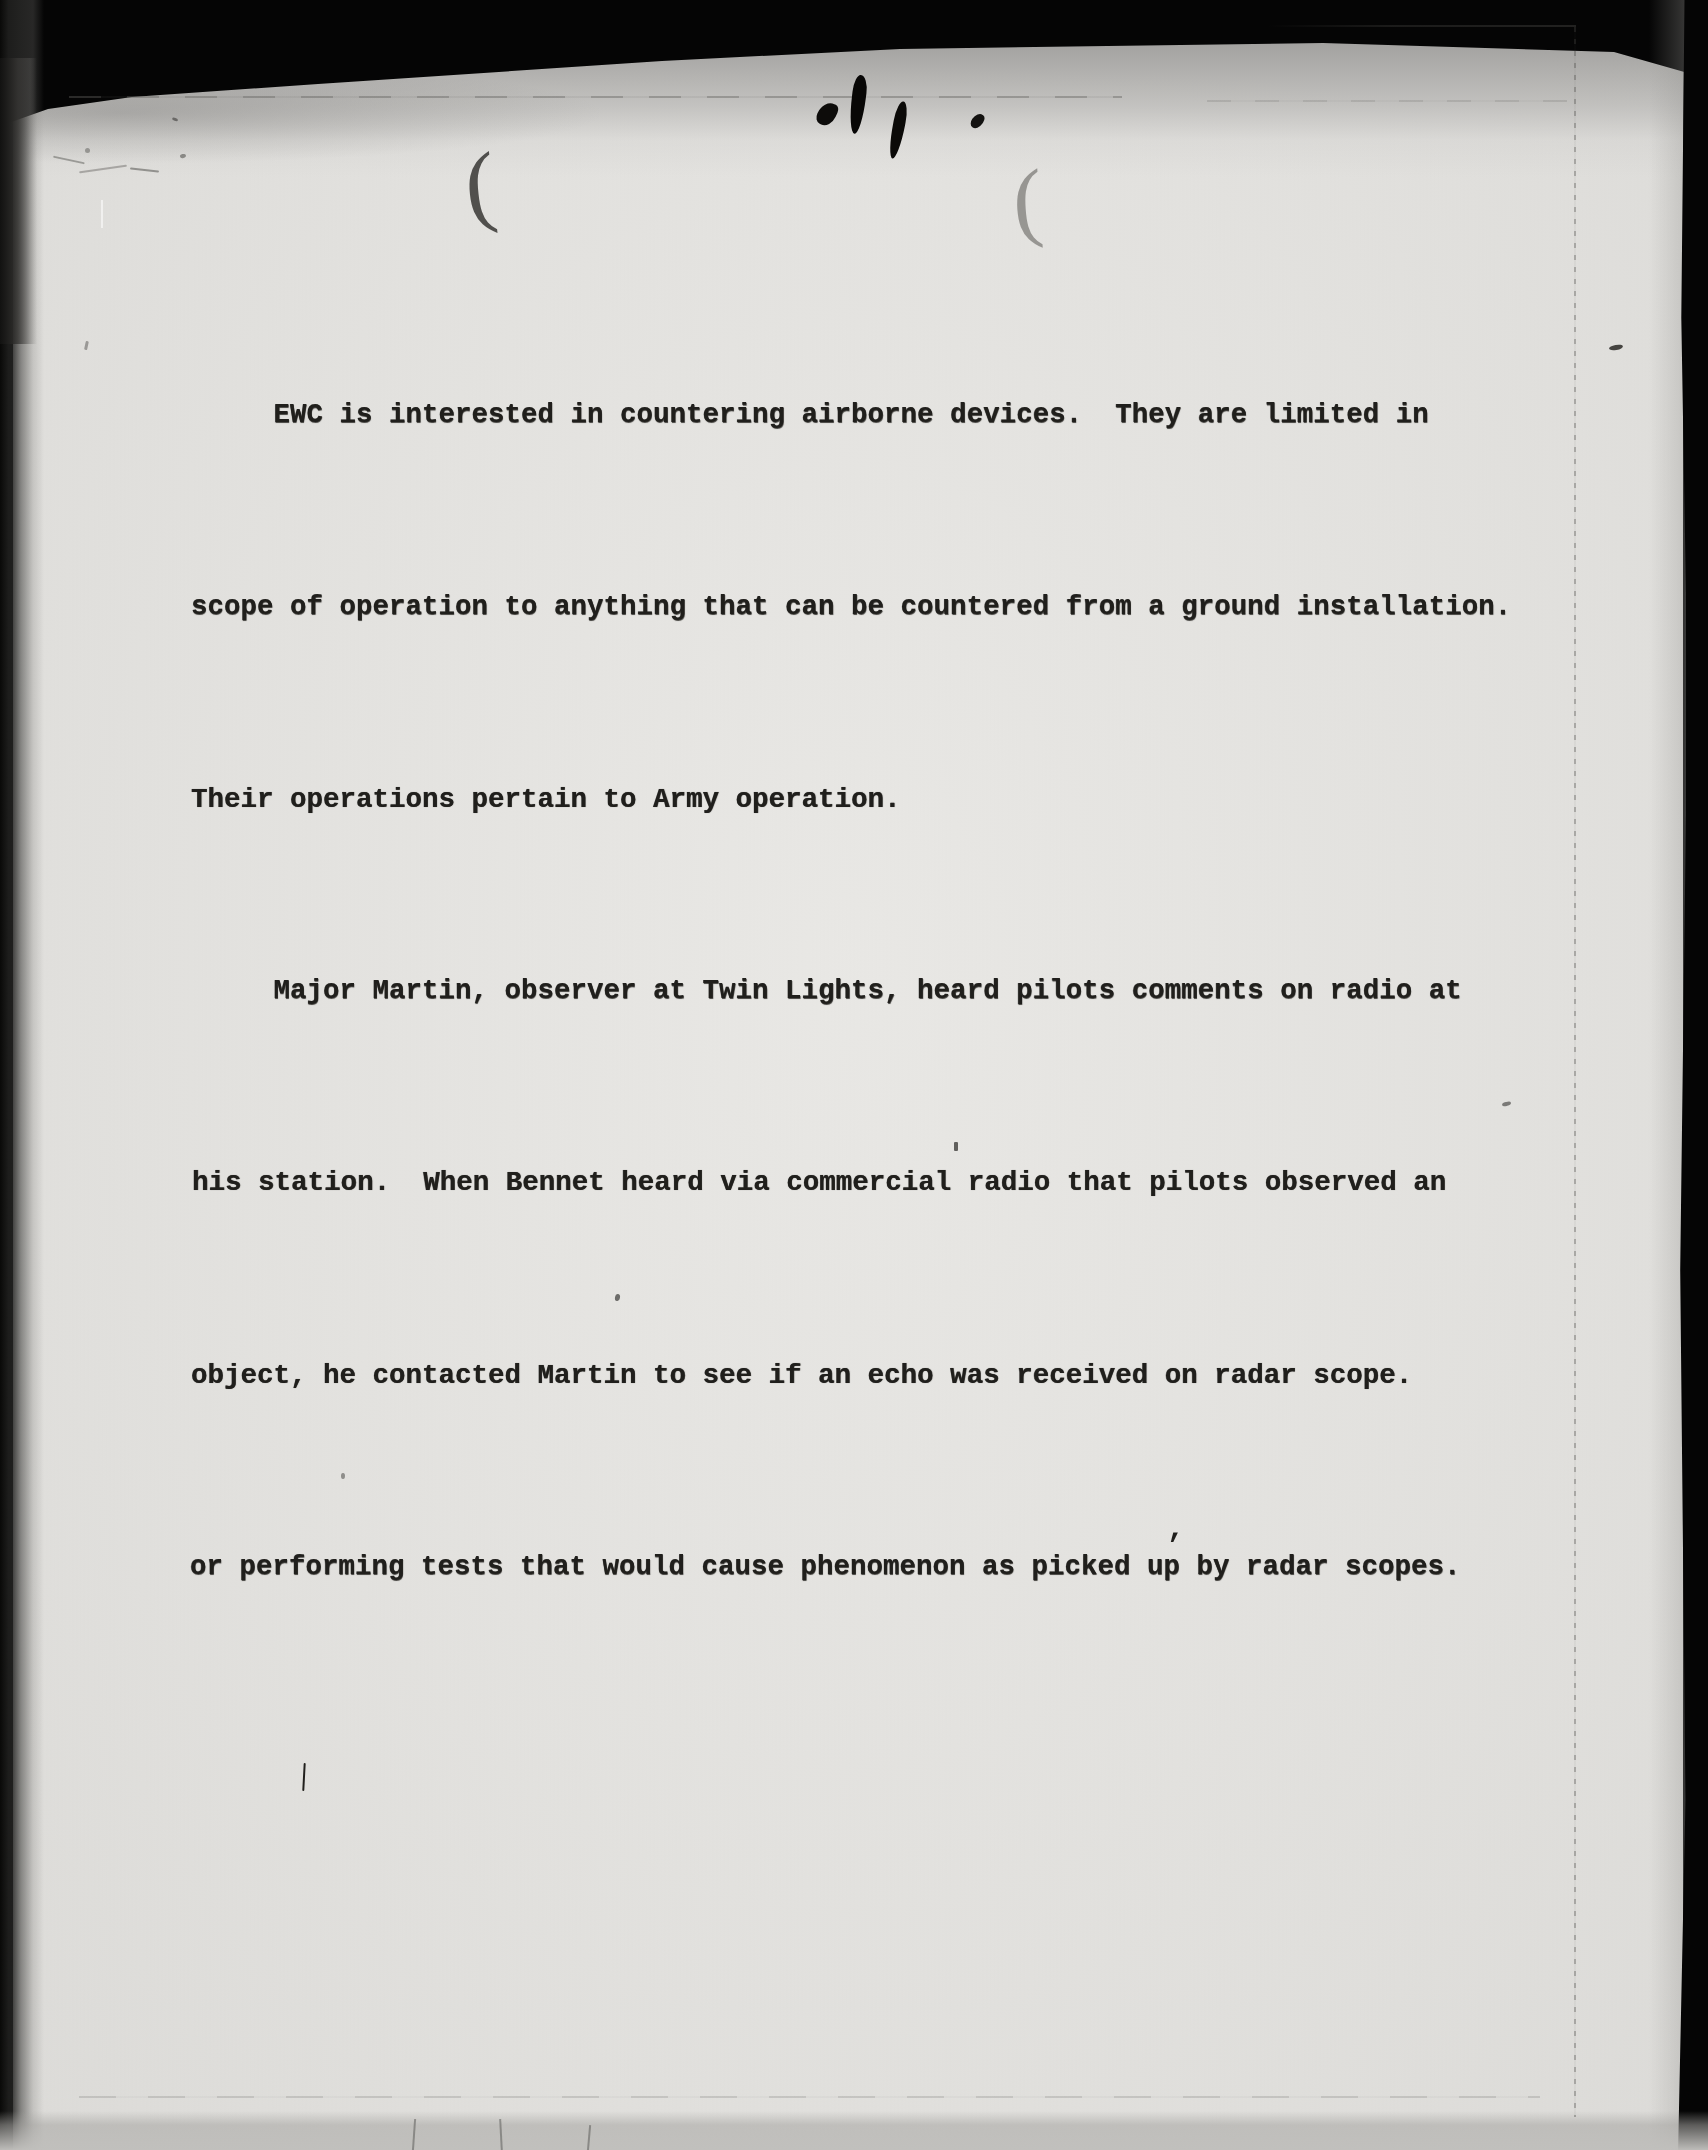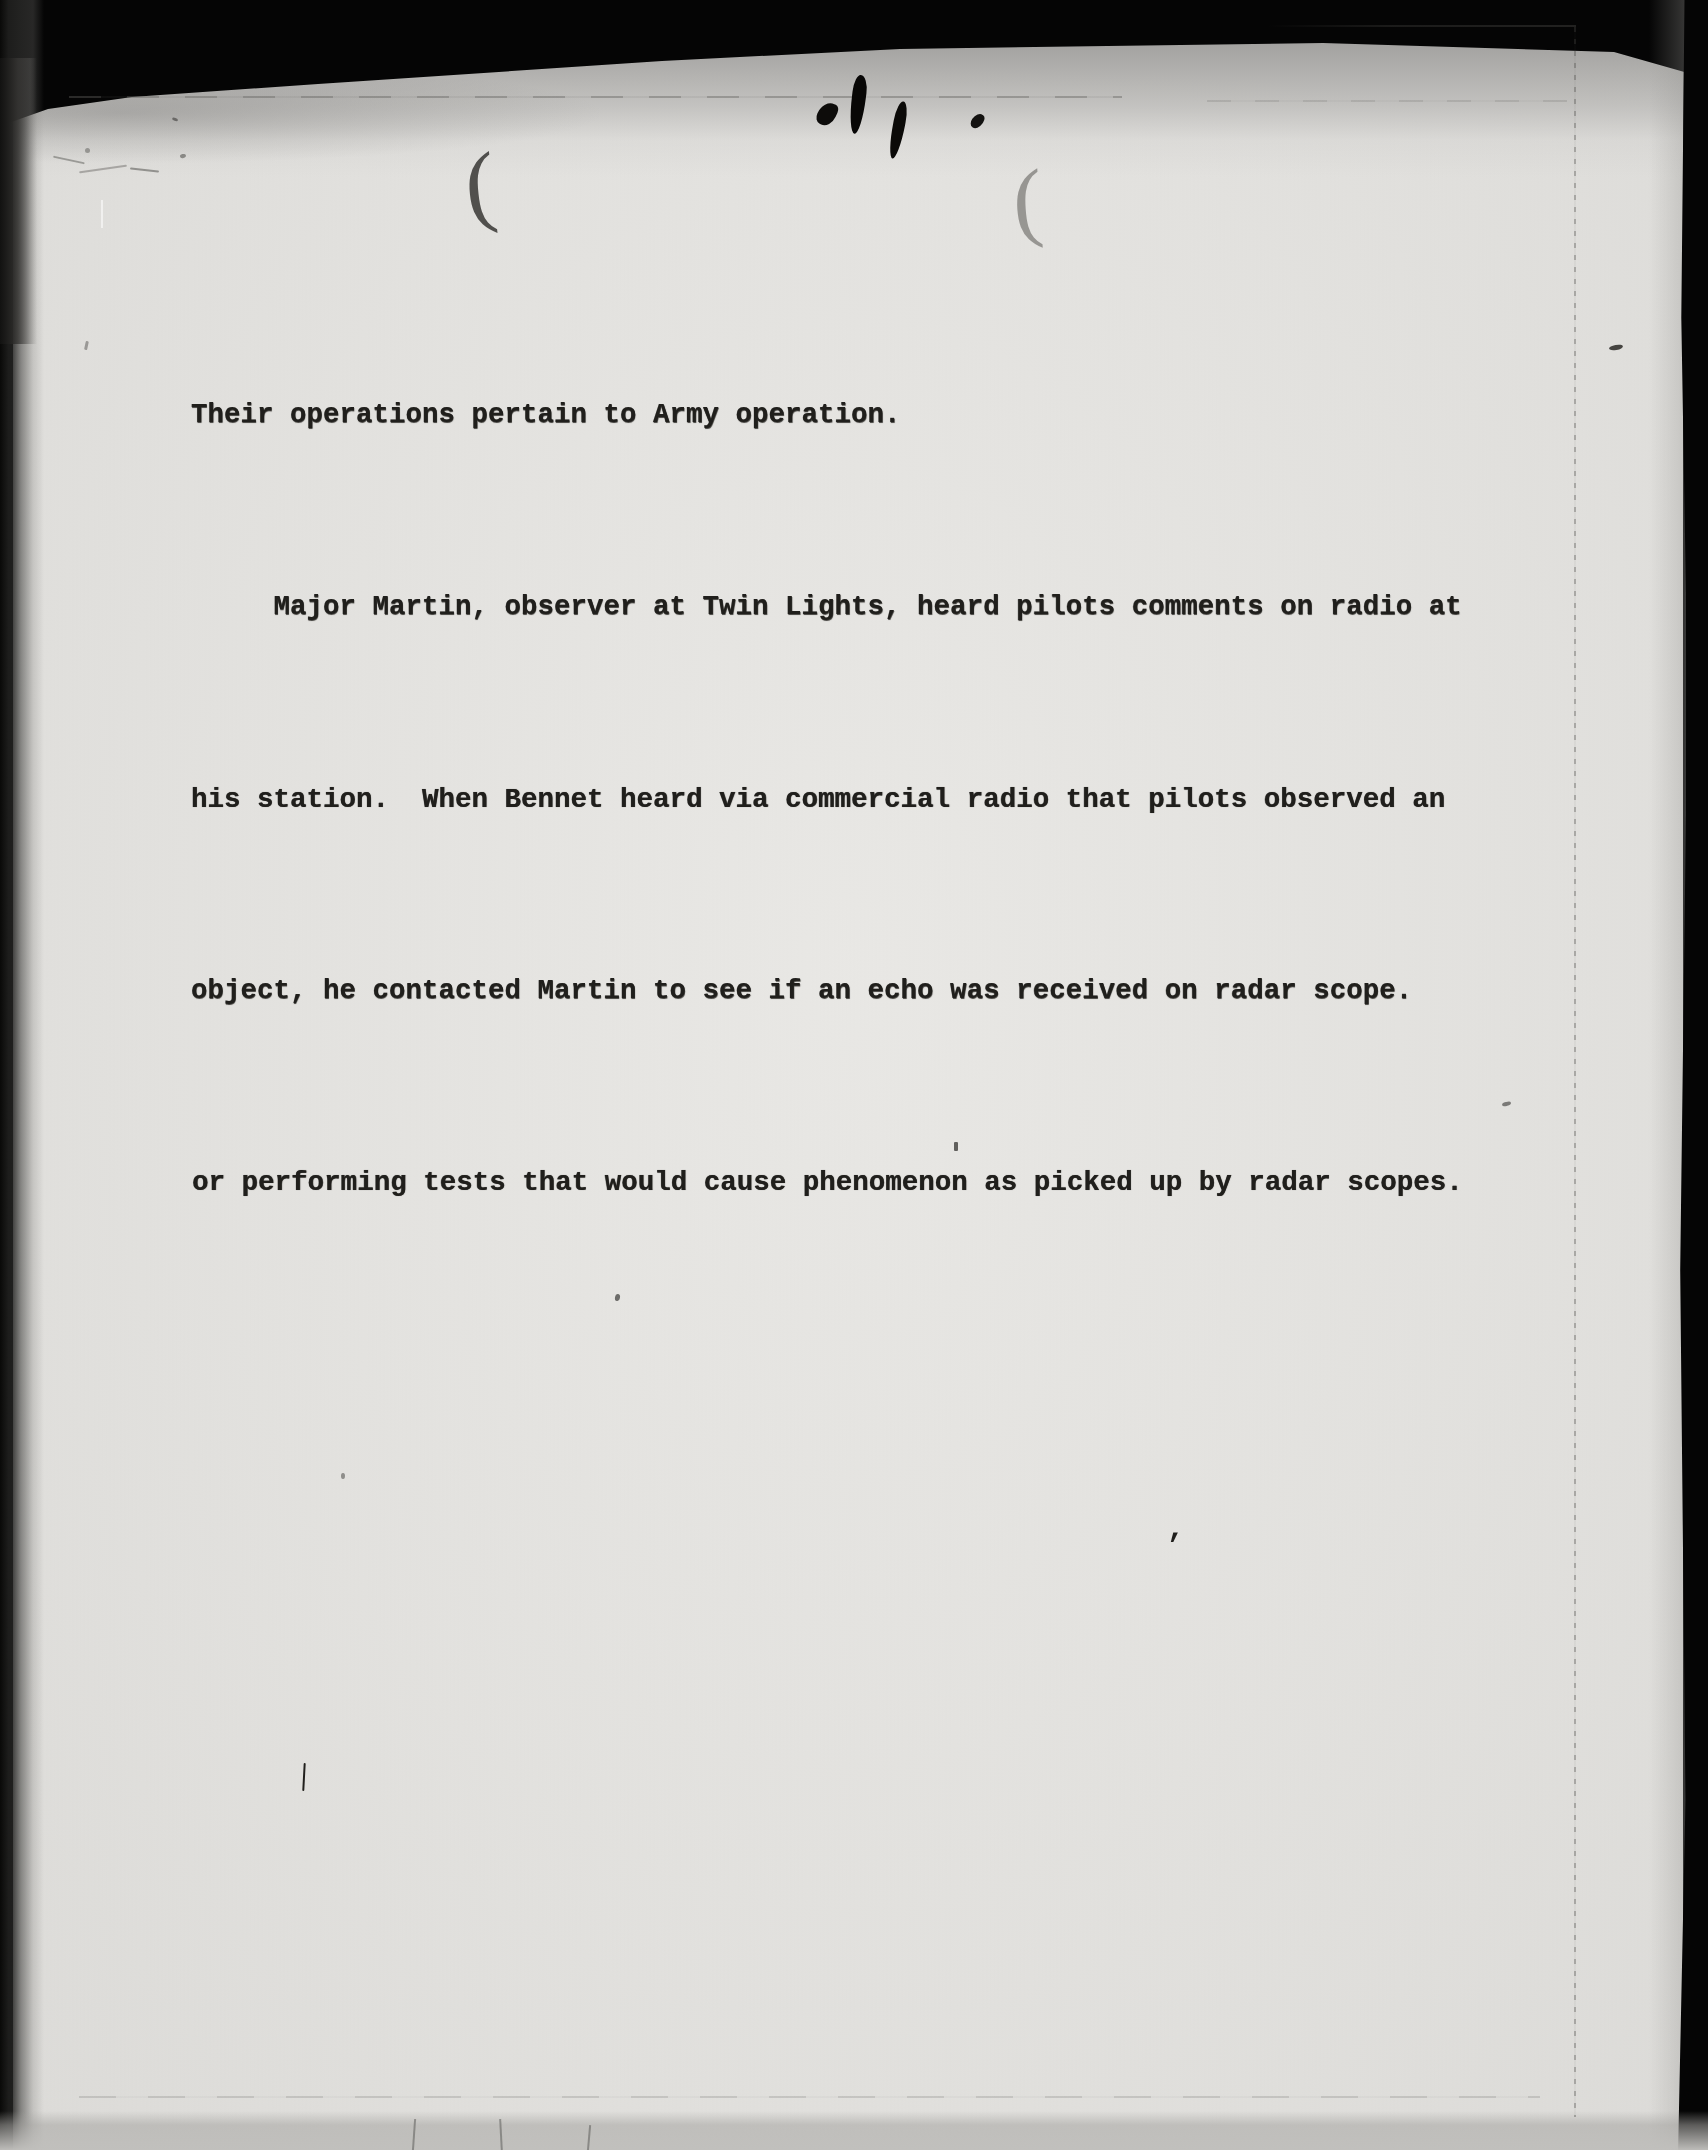--- a/index.html
+++ b/index.html
@@ -122,20 +122,22 @@
   <div class="speck sp-c"></div>
   <div class="speck sp-d"></div>
   <div class="speck sp-e"></div>
   <div class="speck sp-f"></div>
   <div class="speck sp-g"></div>
   <div class="speck sp-h"></div>
   <div class="typed-comma">,</div>
   <div class="caret-mark"></div>
 
   <div class="text-block">
+    <div>     EWC is interested in countering airborne devices.  They are limited in</div>
+    <div>scope of operation to anything that can be countered from a ground installation.</div>
     <div>Their operations pertain to Army operation.</div>
     <div>     Major Martin, observer at Twin Lights, heard pilots comments on radio at</div>
     <div>his station.  When Bennet heard via commercial radio that pilots observed an</div>
     <div>object, he contacted Martin to see if an echo was received on radar scope.</div>
     <div>or performing tests that would cause phenomenon as picked up by radar scopes.</div>
     
     
     
     
     

